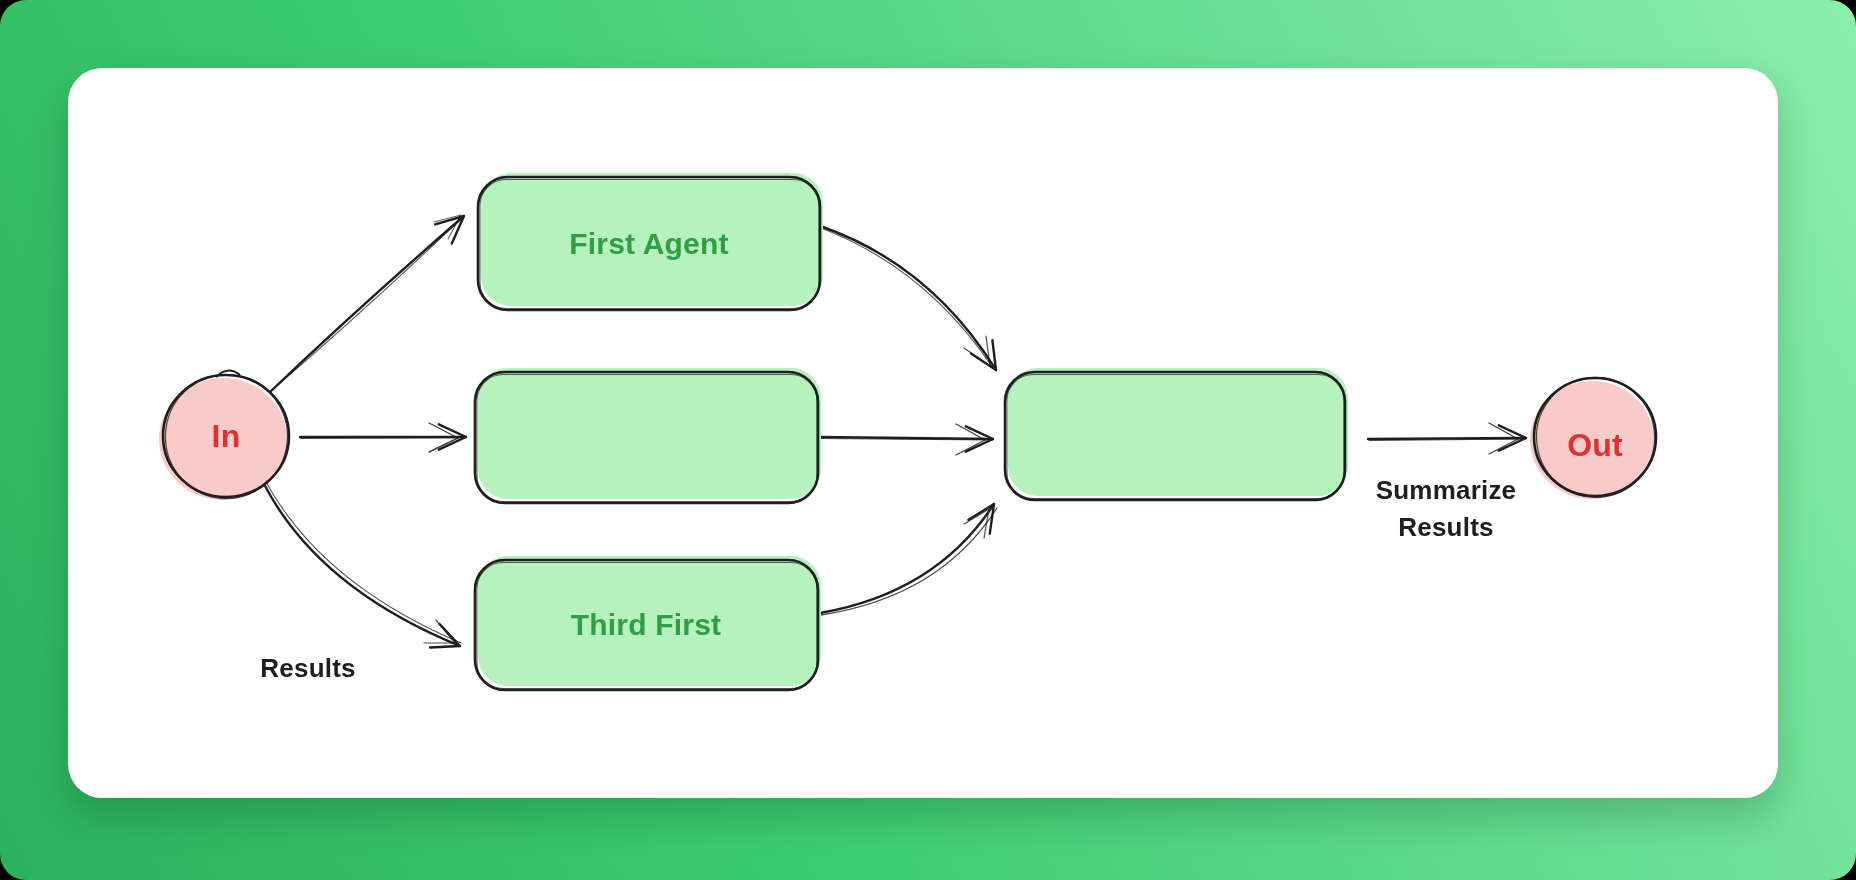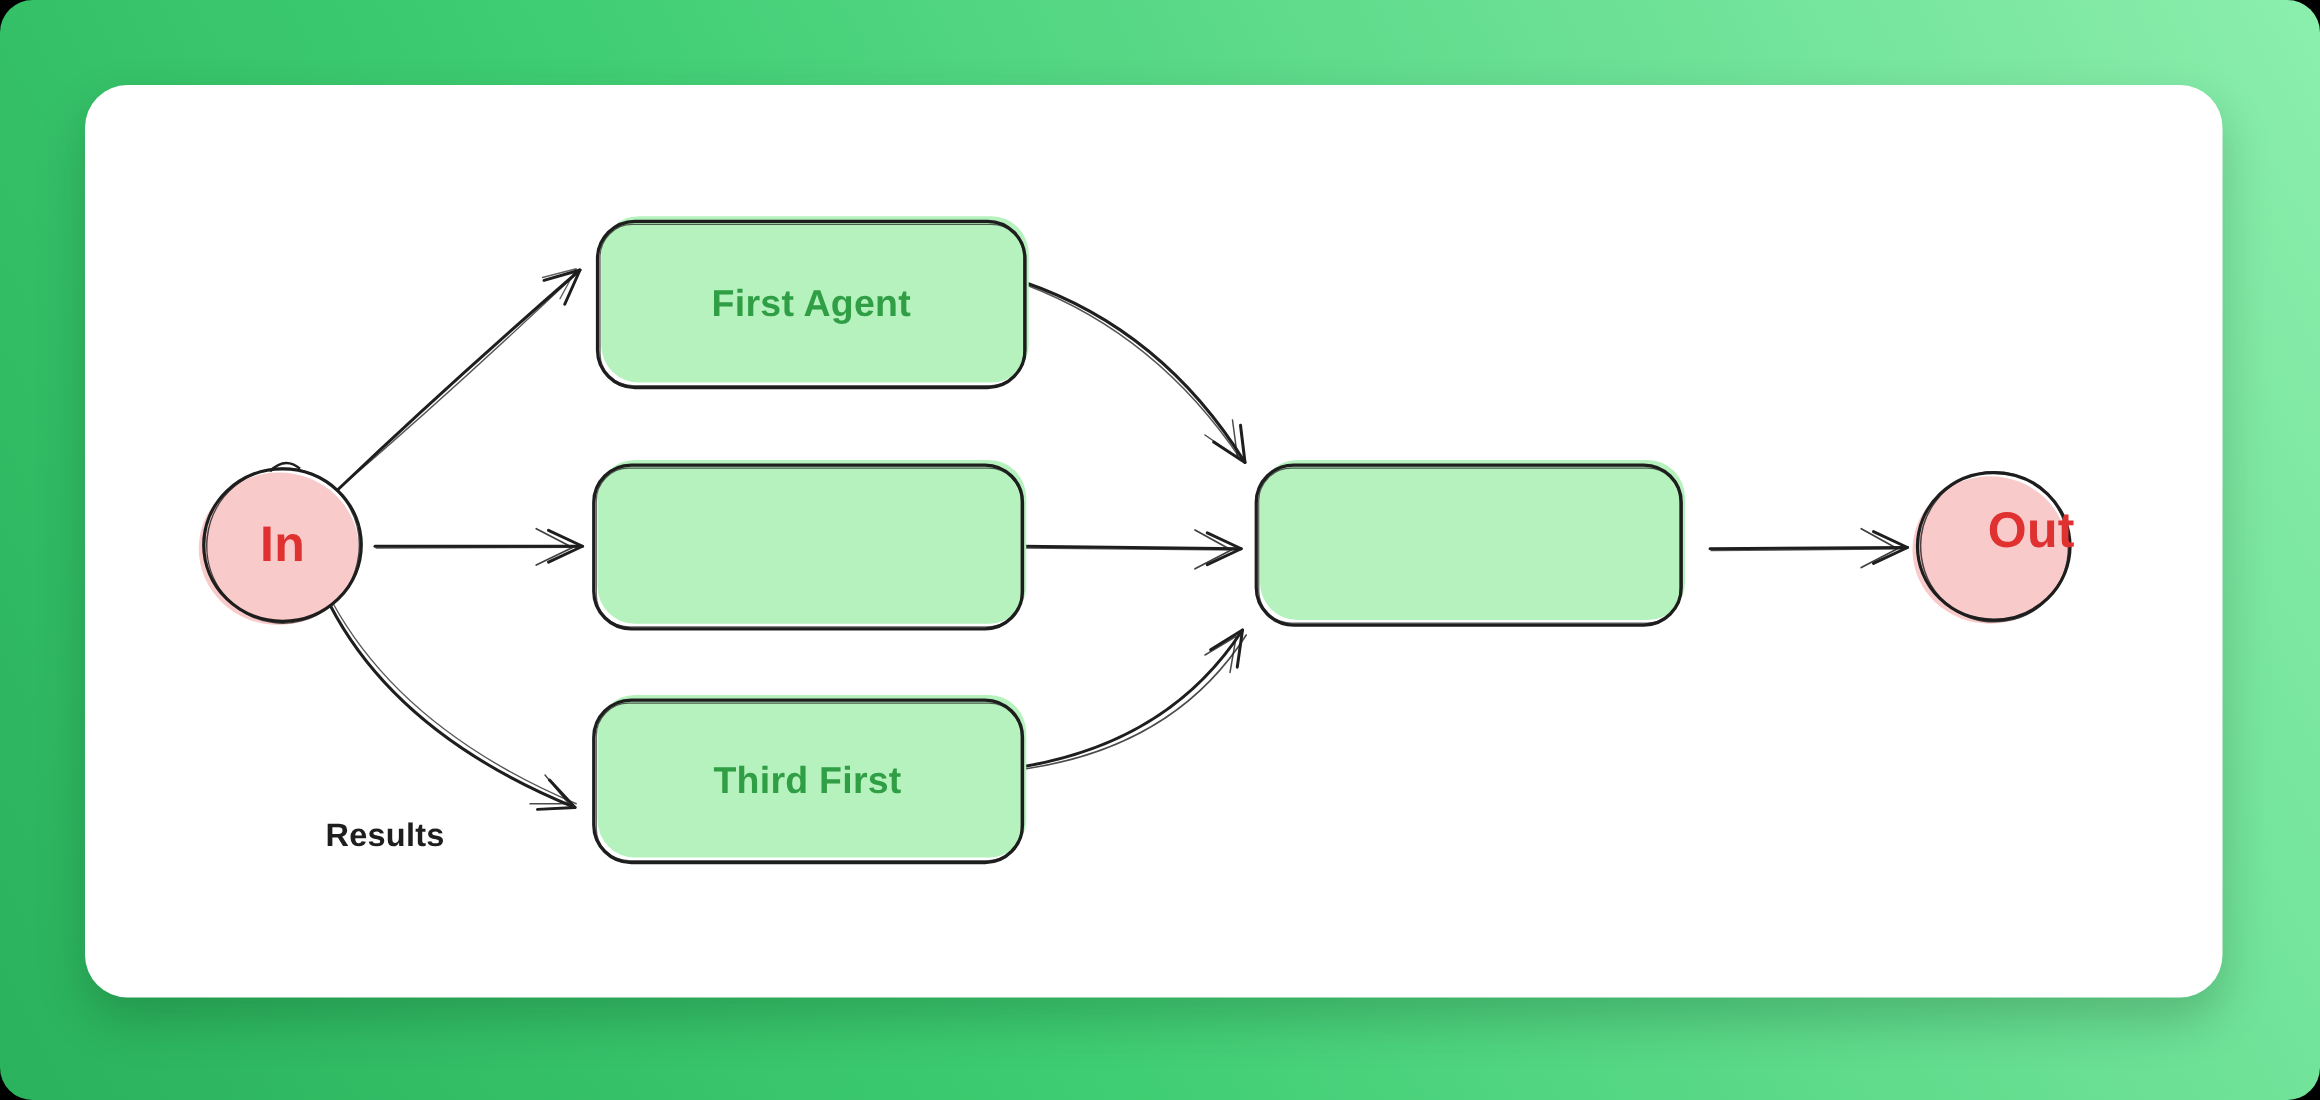--- a/index.html
+++ b/index.html
@@ -36,21 +36,21 @@
     white-space: nowrap;
     font-weight: 600;
     letter-spacing: 0.2px;
     user-select: none;
   }
   .node-label {
     font-size: 30px;
     color: #2f9e44;
   }
   .terminal-label {
-    font-size: 40px;
+    font-size: 32px;
     color: #e03131;
   }
   .edge-label {
     font-size: 26px;
     color: #1e1e1e;
     text-align: center;
     line-height: 37px;
   }
 </style>
 </head>
@@ -152,19 +152,23 @@
     </svg>
 
     <div class="label terminal-label" style="left:158px; top:368px;">In</div>
 
     <div class="label node-label" style="left:581px; top:176px;">First Agent</div>
 
 
     <div class="label node-label" style="left:578px; top:557px;">Third First</div>
 
 
-    <div class="label terminal-label" style="left:1527px; top:357px;margin-left:30px;">Out</div>
+    <div class="label terminal-label" style="left:1527px; top:377px;">Out</div>
 
     <div class="label edge-label" style="left:240px; top:600px;">Results</div>
 
+    <div class="label edge-label" style="left:1378px; top:441px;">
+      <span style="display:block;">Summarize</span>
+      <span style="display:block;">Results</span>
+    </div>
 
   </div>
 </div>
 
 </body></html>

